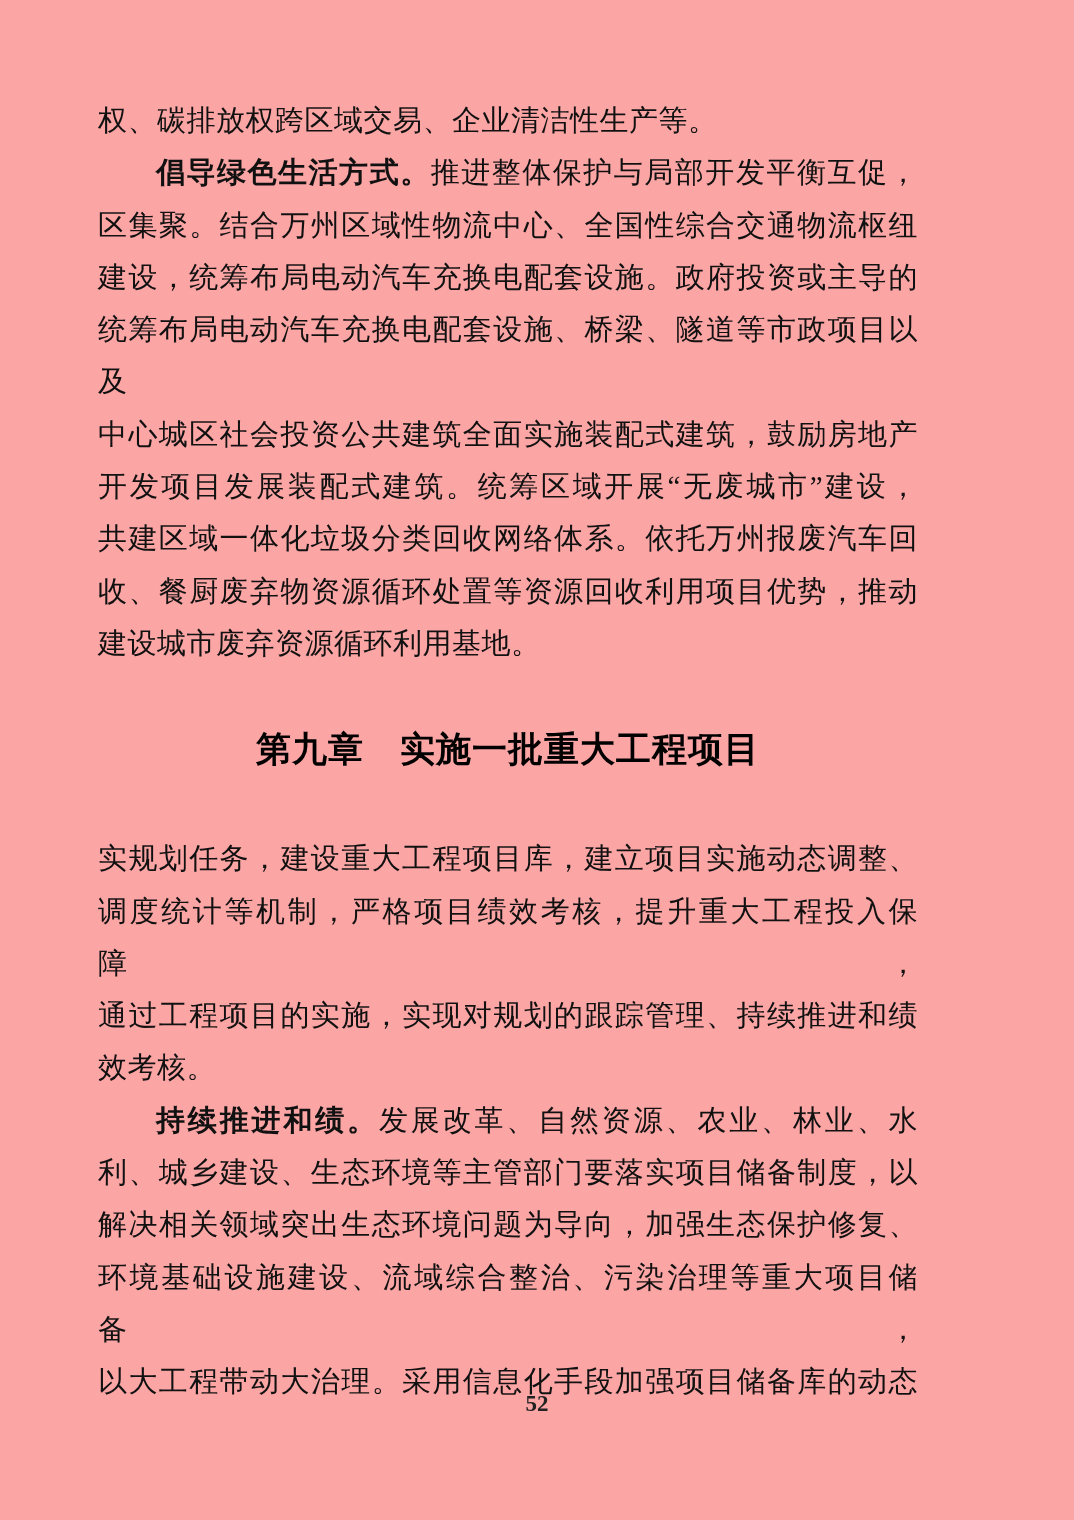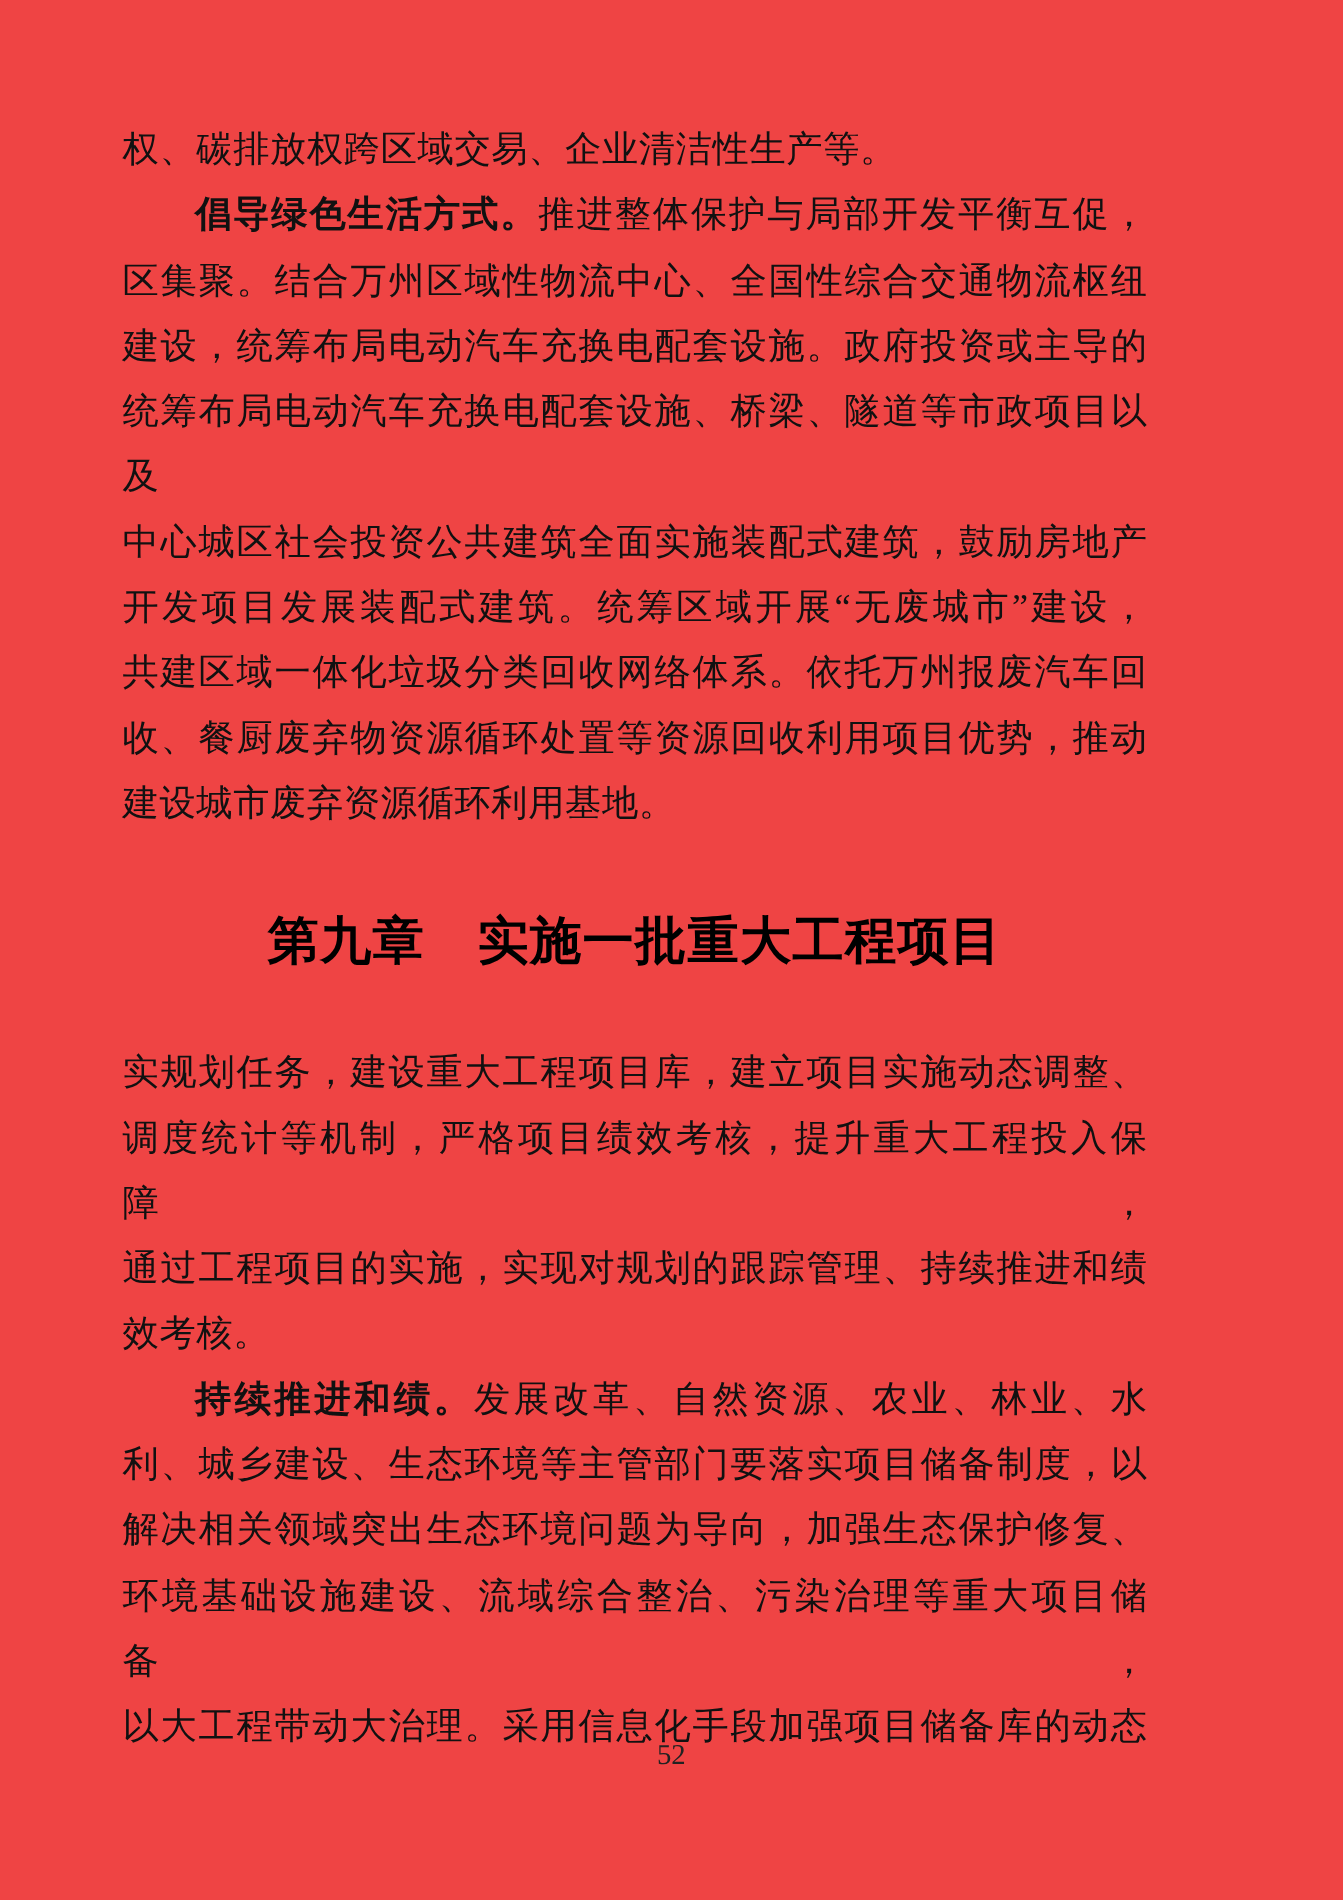--- a/index.html
+++ b/index.html
@@ -10,21 +10,21 @@
   body {
     width: 1074px;
     height: 1520px;
     position: relative;
     font-family: "Liberation Serif", "DejaVu Serif", serif;
     color: #111111;
   }
   .page {
     position: absolute;
     inset: 0;
-    background: #ef4444;
+    background: #fca5a5;
     overflow: hidden;
   }
   .content {
     position: absolute;
     left: 98px;
     top: 94px;
     width: 820px;
   }
   .line {
     font-size: 29px;
@@ -38,39 +38,40 @@
   }
   .line.indent {
     text-indent: 58px;
   }
   .lead {
     font-family: "Liberation Sans", "DejaVu Sans", sans-serif;
     font-weight: 700;
     margin-top: 28px;
   }
   .chapter {
-    font-family: Liberation Sans, sans-serif;
+    font-family: Liberation Mono, monospace;
     font-weight: 700;
-    font-size: 41px;
+    font-size: 35px;
     line-height: 60px;
     text-align: center;
     text-align-last: center;
     margin: 53px 0 50px 0;
     letter-spacing: 1px;
     color: #000000;
   }
   .page-number {
     position: absolute;
     top: 1392px;
     left: 0;
     width: 100%;
     text-align: center;
     font-size: 23px;
     line-height: 1;
     color: #222222;
+    font-weight: bold;
   }
 </style>
 </head>
 <body>
 
 <div class="page">
   <main class="content">
 
     <div class="para">
       <div class="line last">权、碳排放权跨区域交易、企业清洁性生产等。</div>

